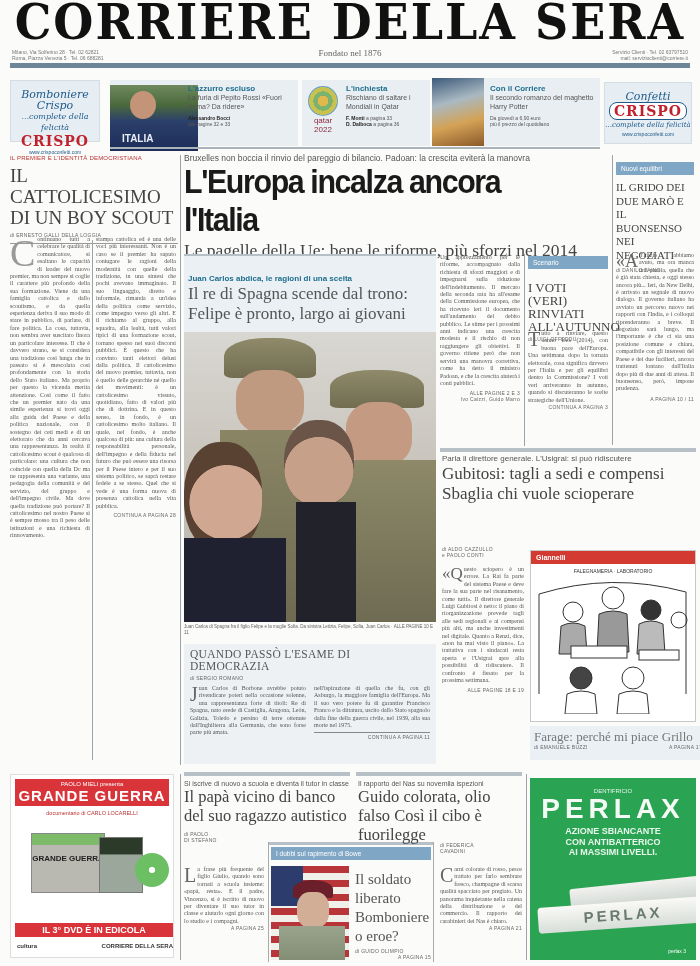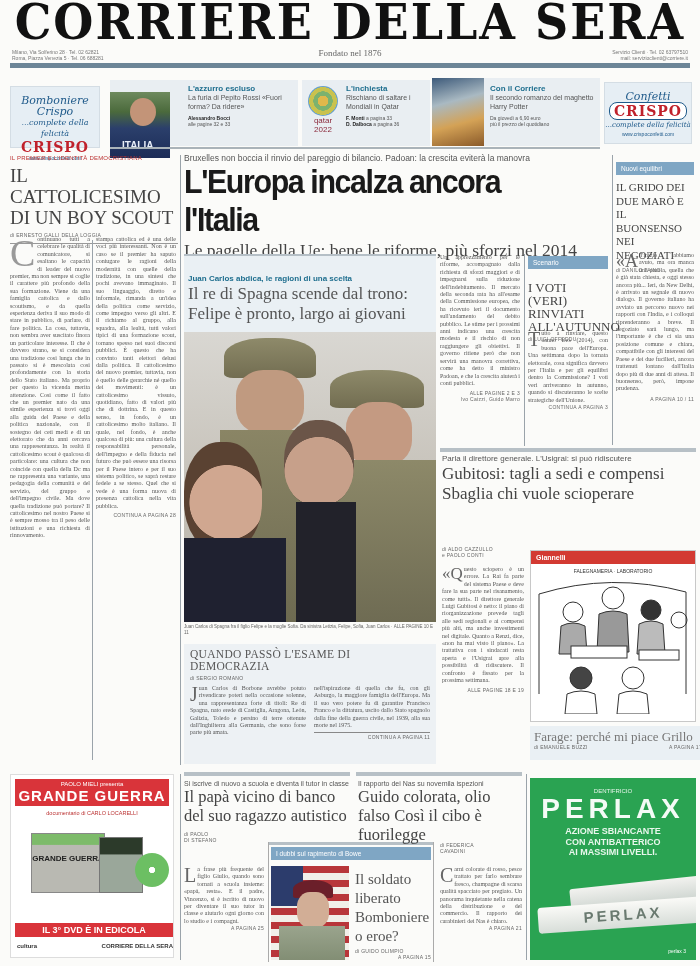--- a/index.html
+++ b/index.html
@@ -37,29 +37,29 @@
   <div>Milano, Via Solferino 28 · Tel. 02 62821</div>
   <div>Roma, Piazza Venezia 5 · Tel. 06 688281</div>
 </div>
 <div class="abs founded">Fondato nel 1876</div>
 <div class="abs meta-r">
   <div>Servizio Clienti · Tel. 02 63797510</div>
   <div>mail: servizioclienti@corriere.it</div>
 </div>
 <div class="abs rule-blue"></div>
 
-<div class="abs ad-crispo" style="left:10px;top:86px;width:90px;height:62px">
+<div class="abs ad-crispo" style="left:10px;top:80px;width:90px;height:62px">
   <div class="script">Bomboniere Crispo</div>
   <div class="script" style="font-size:8px">...complete della felicità</div>
   <div class="brand">CRISPO</div>
   <div class="url">www.crispoconfetti.com</div>
 </div>
 
 <div class="abs promo" style="left:110px;top:80px;width:188px;height:66px">
-  <div class="abs photo" style="left:0;top:12px;width:60px;height:66px;background:linear-gradient(180deg,#6e8a5e 0%,#4b6a3c 30%,#2b3f6b 55%,#1c2c57 100%)">
+  <div class="abs photo" style="left:0;top:5px;width:88px;height:66px;background:linear-gradient(180deg,#6e8a5e 0%,#4b6a3c 30%,#2b3f6b 55%,#1c2c57 100%)">
     <div class="abs" style="left:20px;top:6px;width:26px;height:28px;border-radius:50%;background:#c39478"></div>
     <div class="abs" style="left:12px;top:48px;font-family:'Liberation Sans',sans-serif;font-weight:bold;font-size:10px;color:#e8eef8">ITALIA</div>
   </div>
   <div class="abs" style="left:78px;top:4px;width:108px">
     <div class="kicker">L'azzurro escluso</div>
     <div class="txt">La furia di Pepito Rossi «Fuori forma? Da ridere»</div>
     <div class="ref"><b>Alessandro Bocci</b><br><span>alle pagine 32 e 33</span></div>
   </div>
 </div>
 

